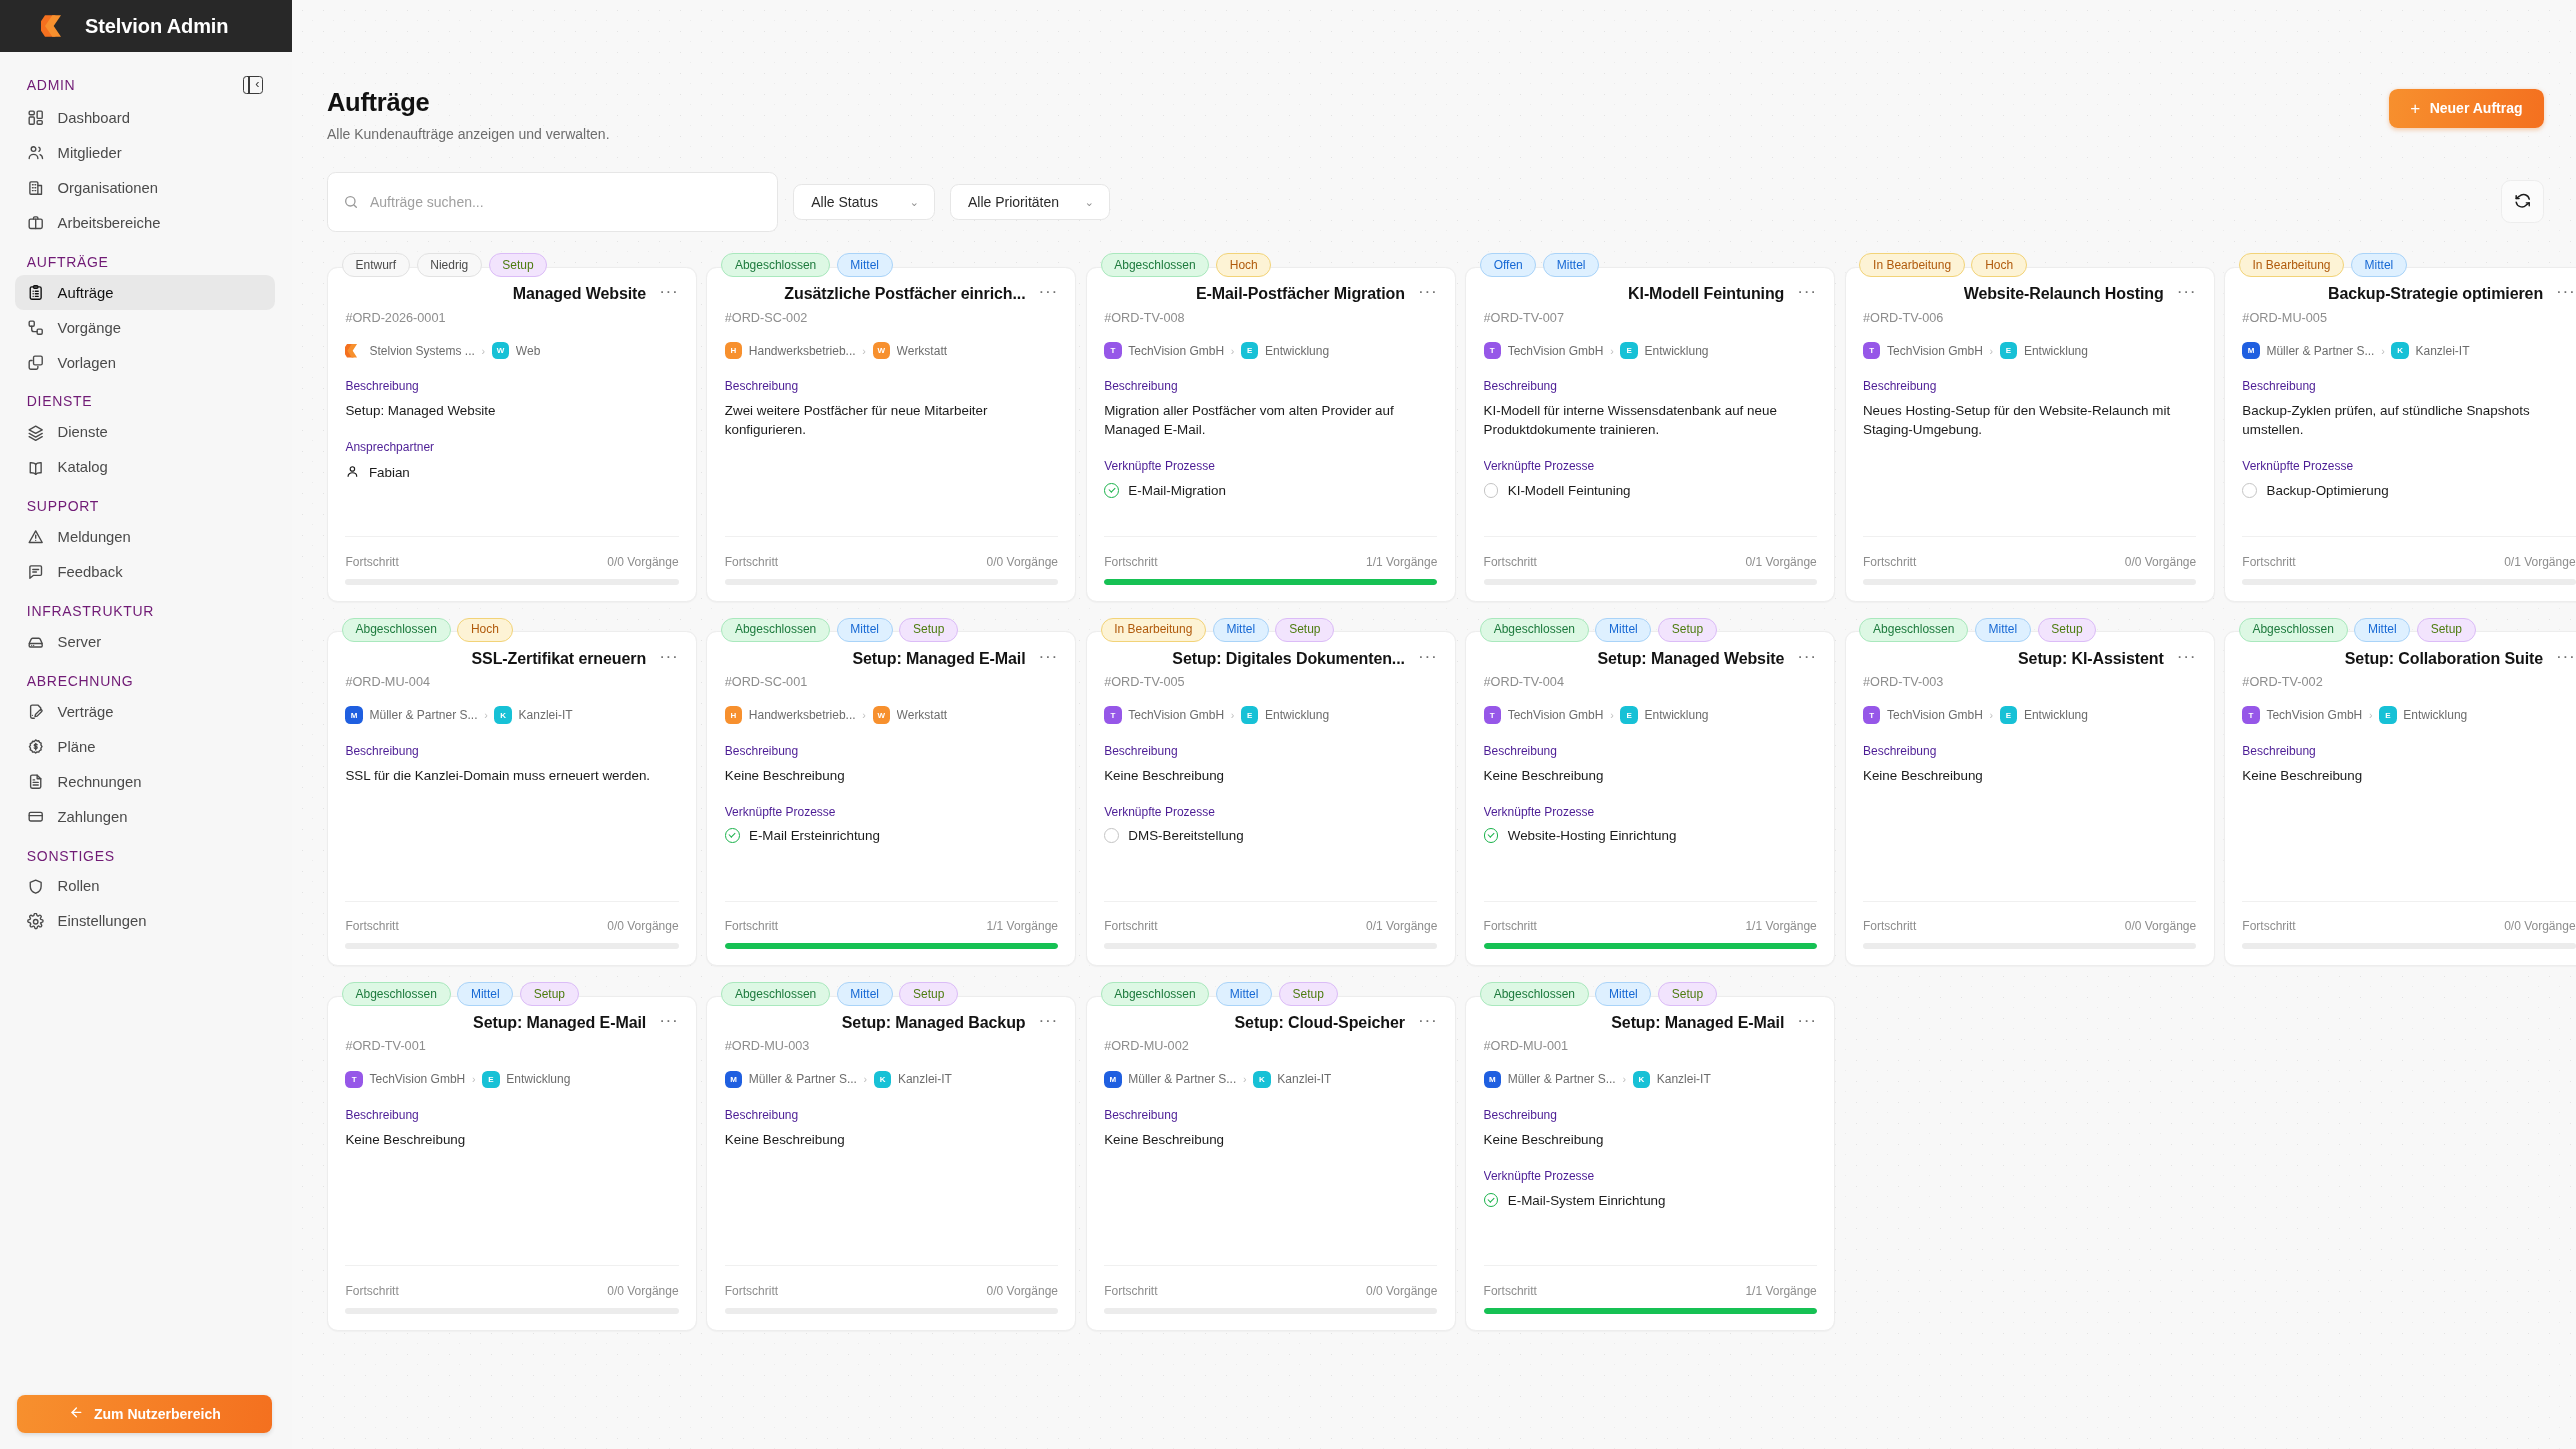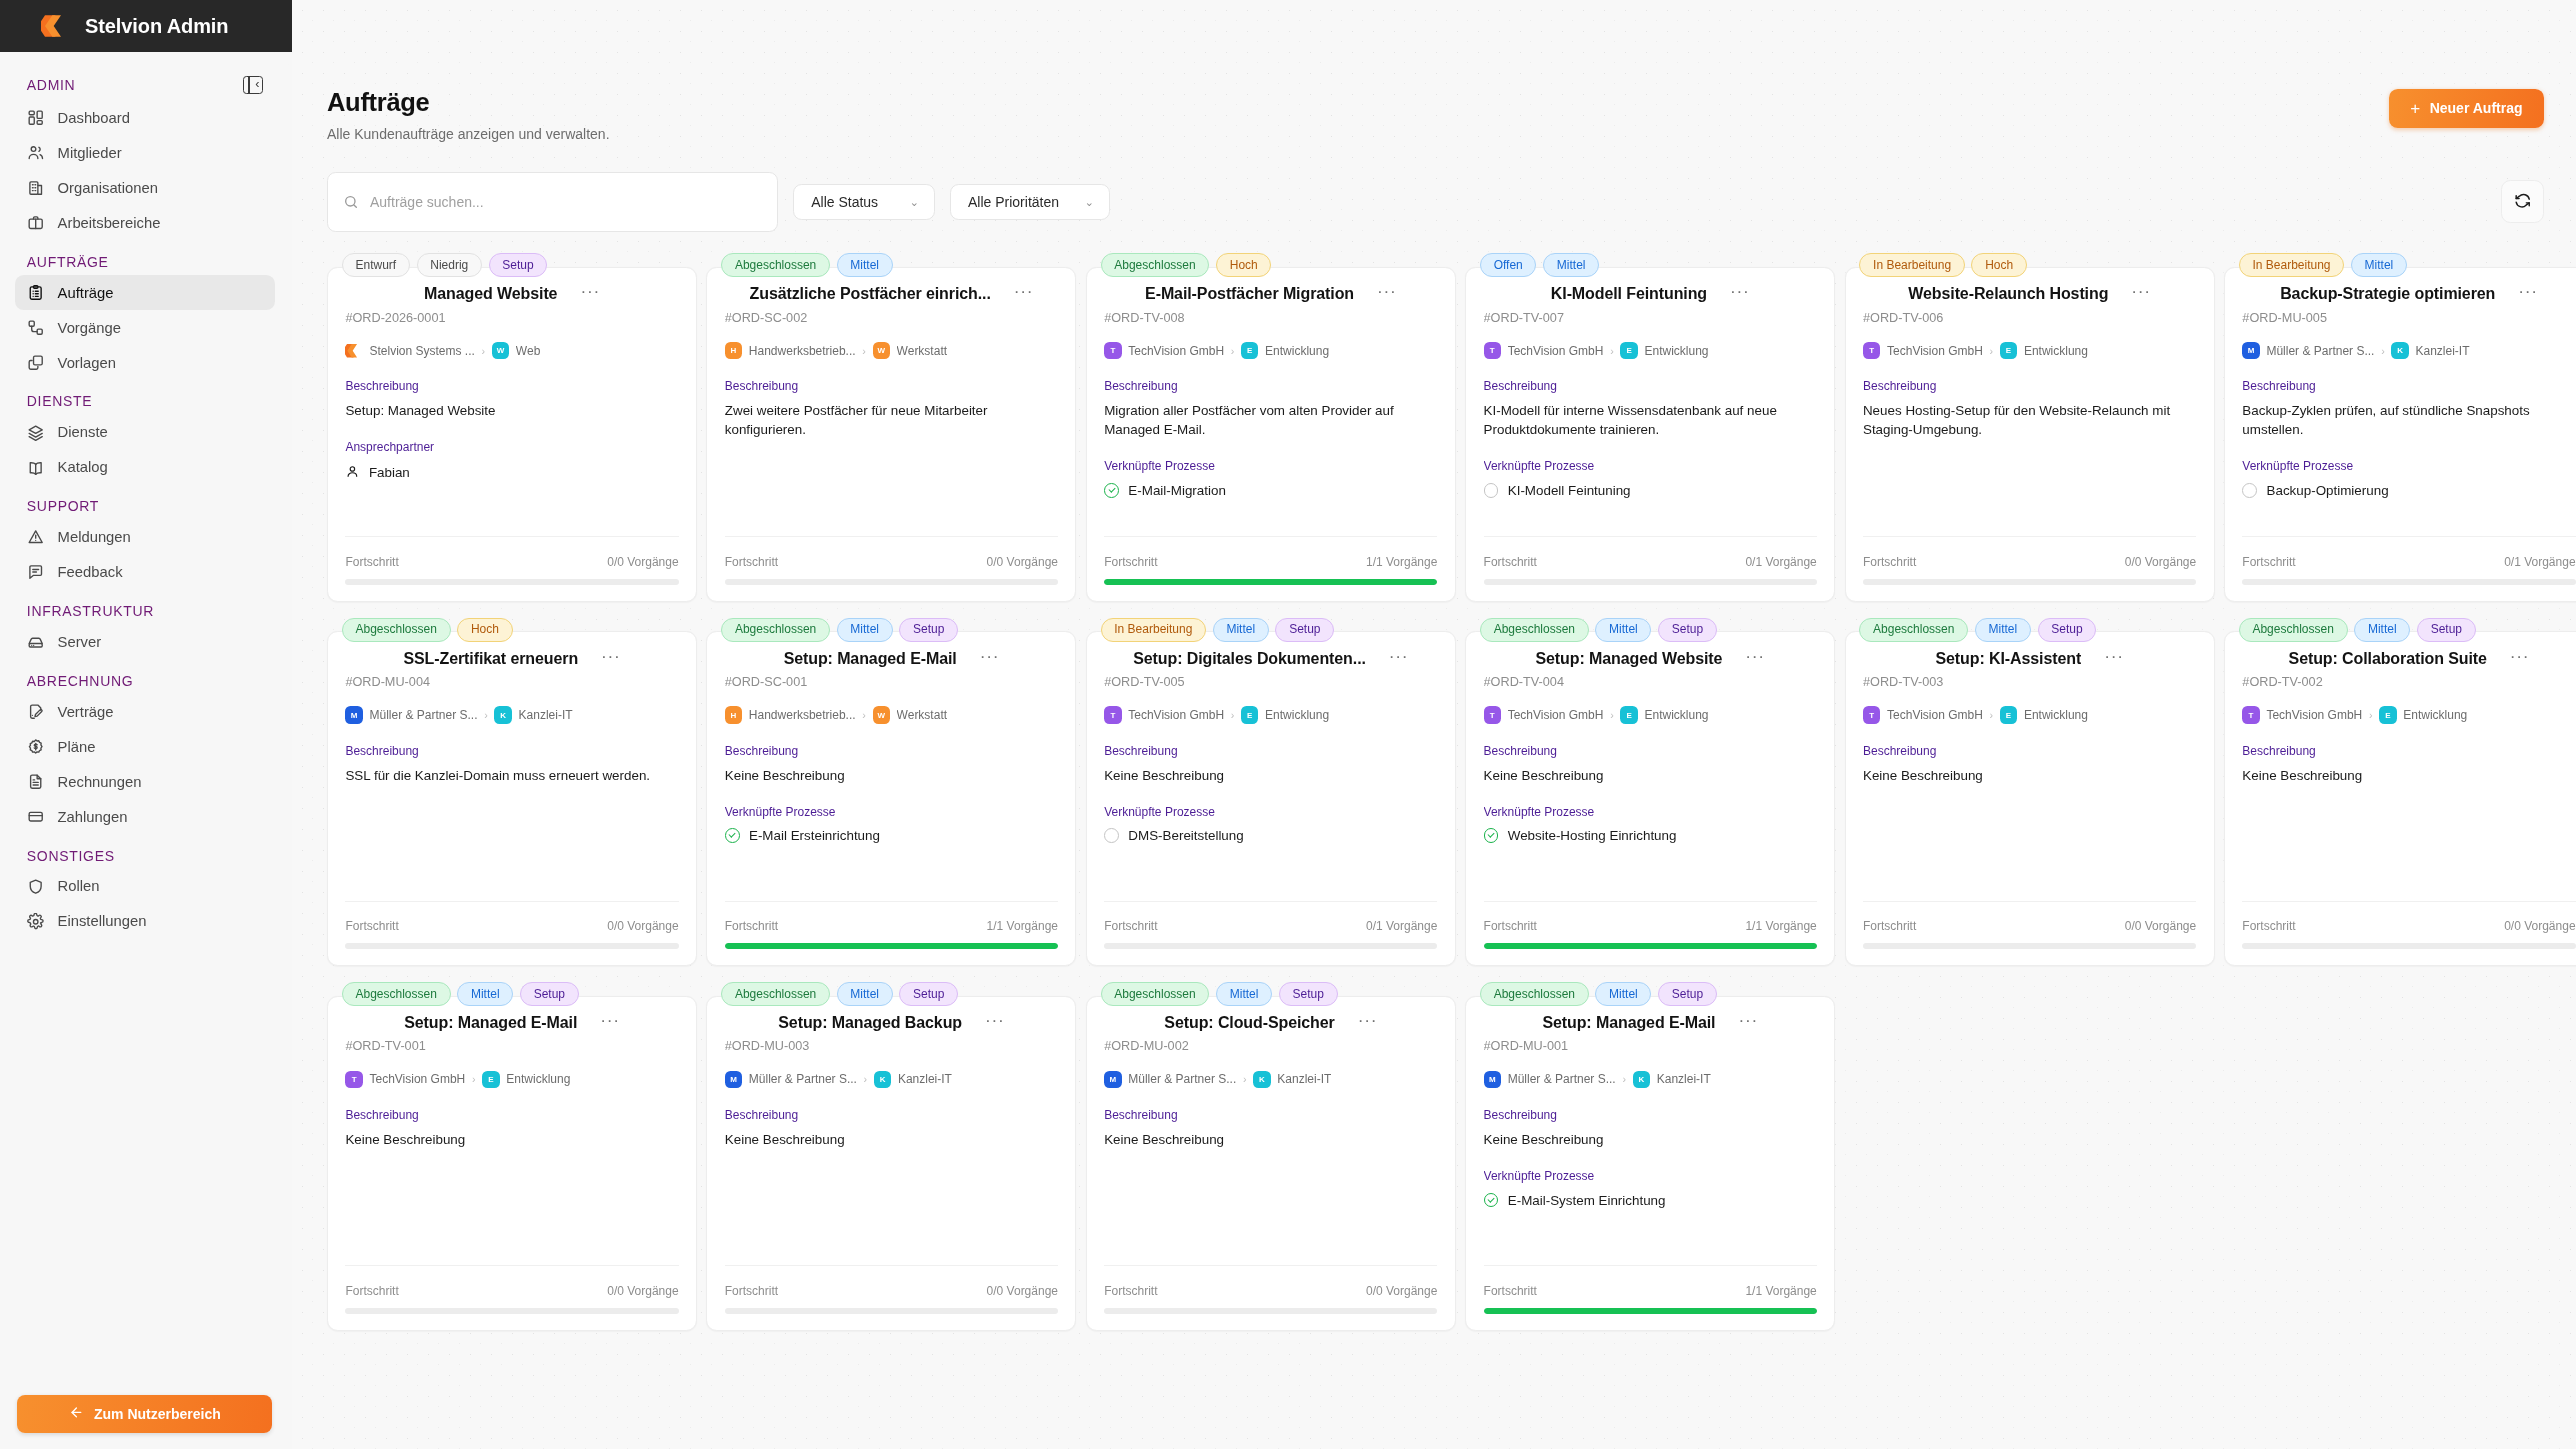--- a/index.html
+++ b/index.html
@@ -157,30 +157,30 @@
     position: absolute; top: 0; left: 14.8px; display: flex; gap: 6.7px; z-index: 3;
   }
   .chip {
     font-size: 12px; padding: 4.7px 12.7px; border-radius: 670px;
     border: 1px solid; white-space: nowrap; line-height: 1.05;
   }
   .chip.gray   { background:#f8f8f8; border-color:#e2e2e2; color:#4a4a4a; }
   .chip.green  { background:#ddf8e4; border-color:#a9e8bd; color:#1d7a3d; }
   .chip.blue   { background:#def0ff; border-color:#a9d3f8; color:#1668d4; }
   .chip.amber  { background:#fdf3d5; border-color:#f2d378; color:#b05a0c; }
-  .chip.purple { background:#f2e4fd; border-color:#dbbcf7; color:#4c1d95; }
+  .chip.purple { background:#f2e4fd; border-color:#dbbcf7; color:#4d7c0f; }
 
   .card {
     background: #fff; border: 1px solid #ededed; border-radius: 10.7px;
     padding: 17.4px 17.4px 0 17.4px; height: 335px;
     display: flex; flex-direction: column;
     box-shadow: 0 0.7px 1.3px rgba(0,0,0,.035);
   }
   .card-body { flex: 1 1 auto; overflow: hidden; }
-  .card-title-row { display: flex; align-items: flex-start; justify-content: center; gap: 23px; }
+  .card-title-row { display: flex; align-items: flex-start; justify-content: flex-end; gap: 13px; }
   .card-title {
     font-size: 16px; font-weight: bold; color: #131313; letter-spacing: -0.1px;
     white-space: nowrap; overflow: hidden; text-overflow: ellipsis;
   }
   .dots { color: #707070; font-size: 17.4px; line-height: 13.4px; flex: 0 0 auto; cursor: pointer; letter-spacing: 0.7px; }
   .card-id { font-size: 12.7px; color: #8d8d8d; margin-top: 7.4px; }
   .breadcrumb { display: flex; align-items: center; gap: 6.7px; margin-top: 17.4px; }
   .bc-ava {
     width: 17.4px; height: 17.4px; border-radius: 5.4px; flex: 0 0 17.4px;
     color:#fff; font-size: 8px; font-weight: bold;

